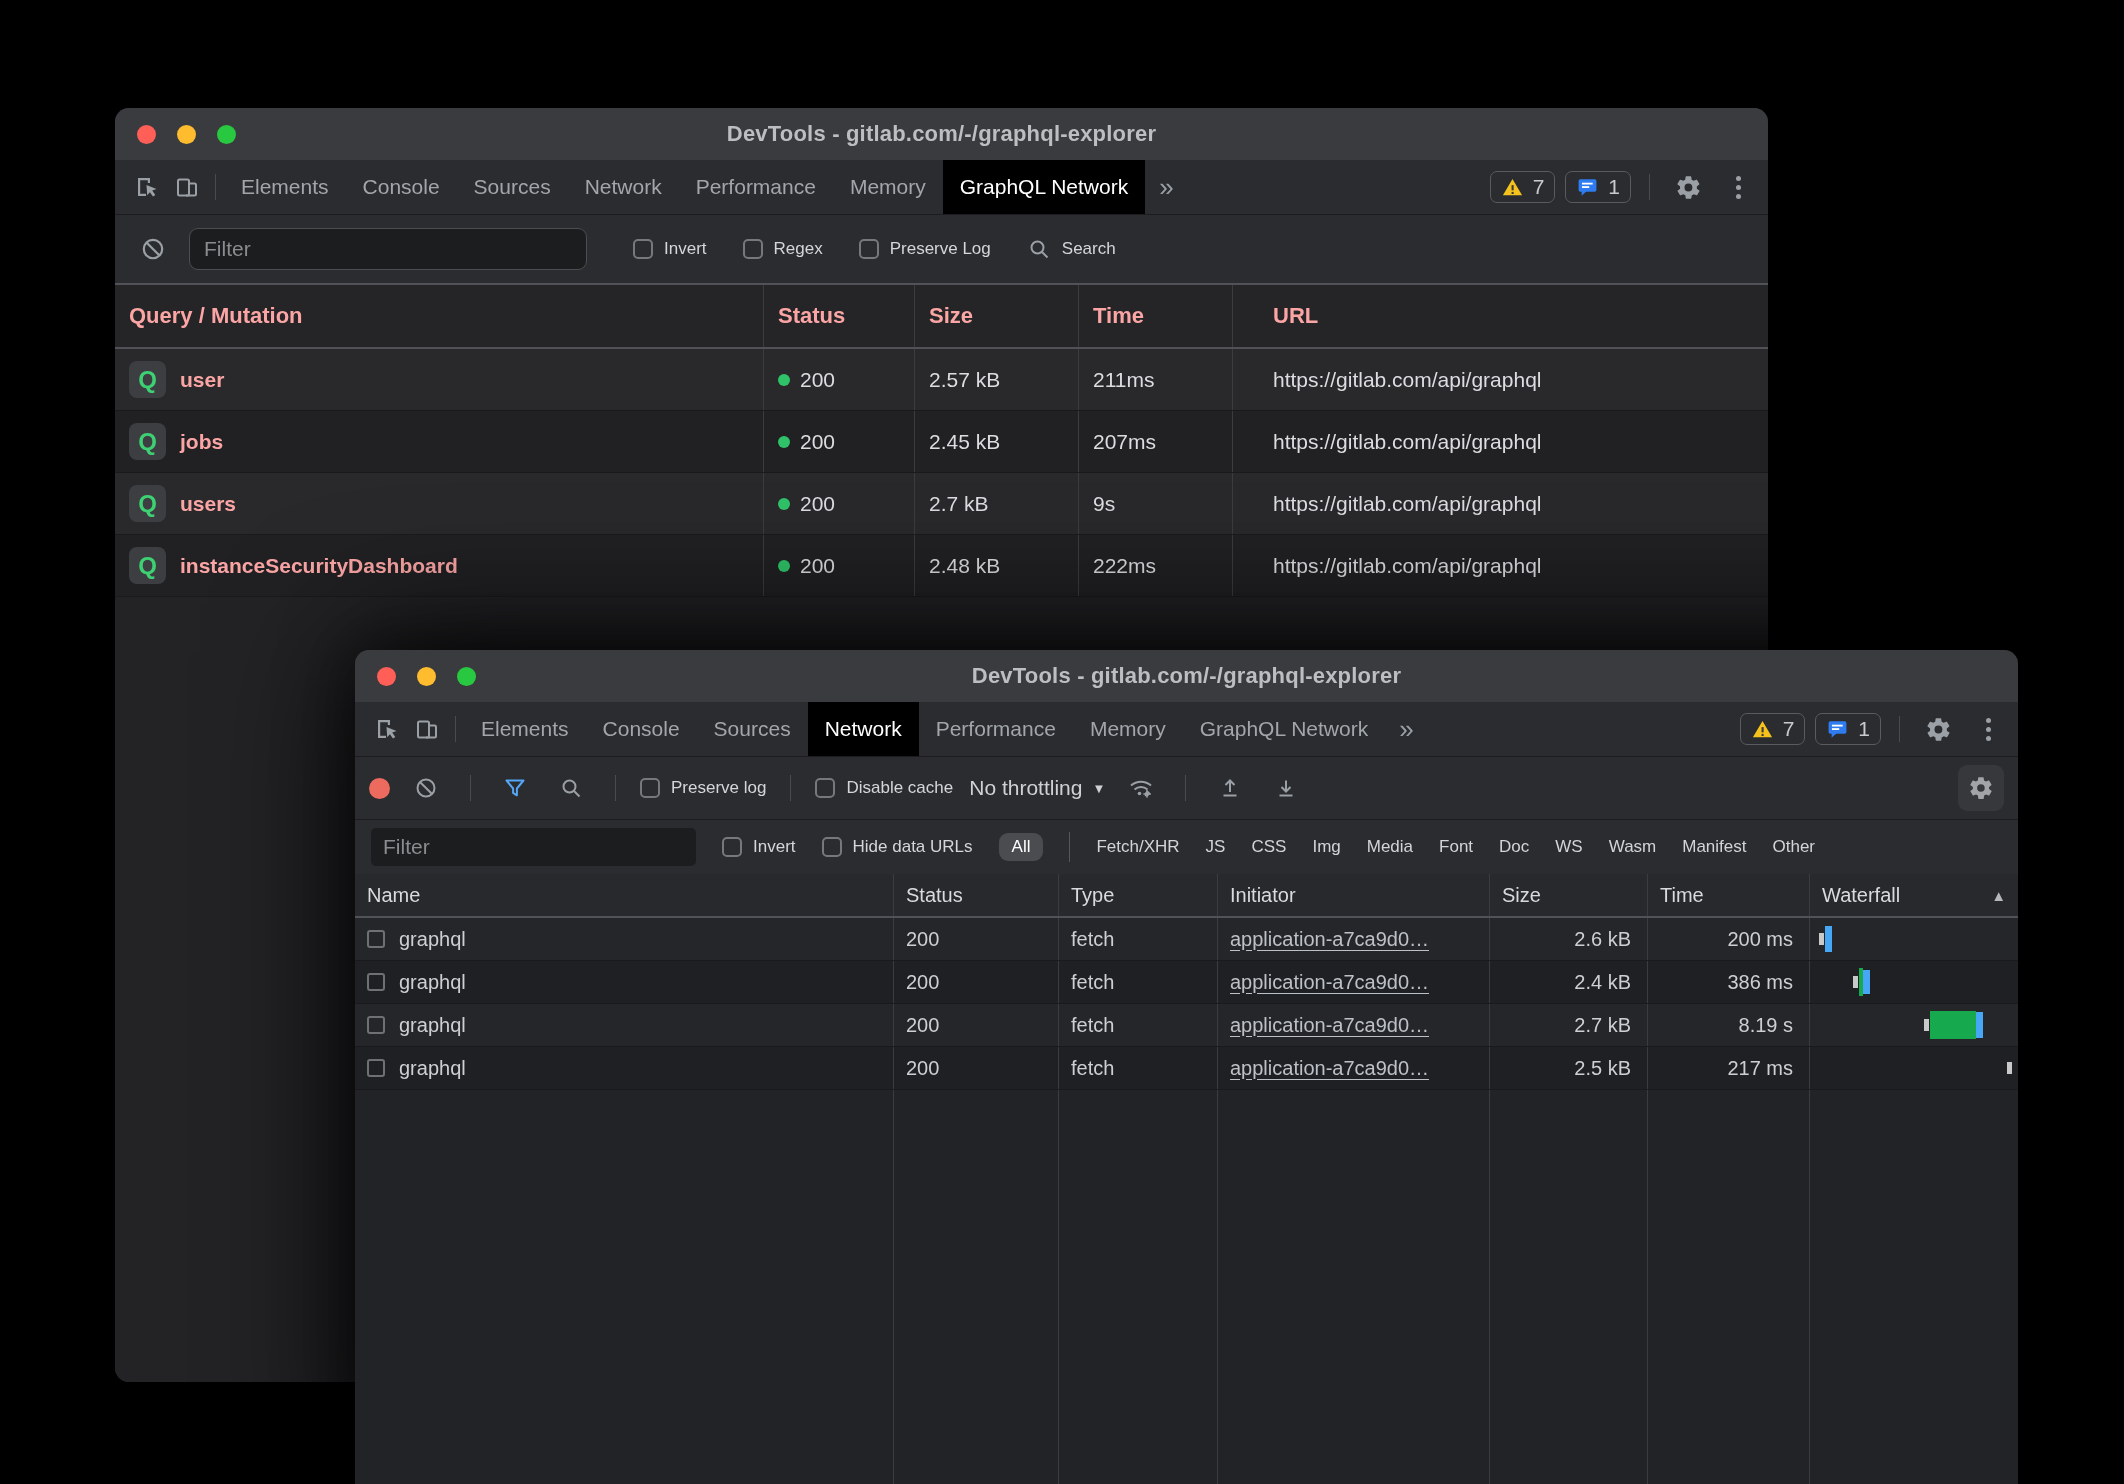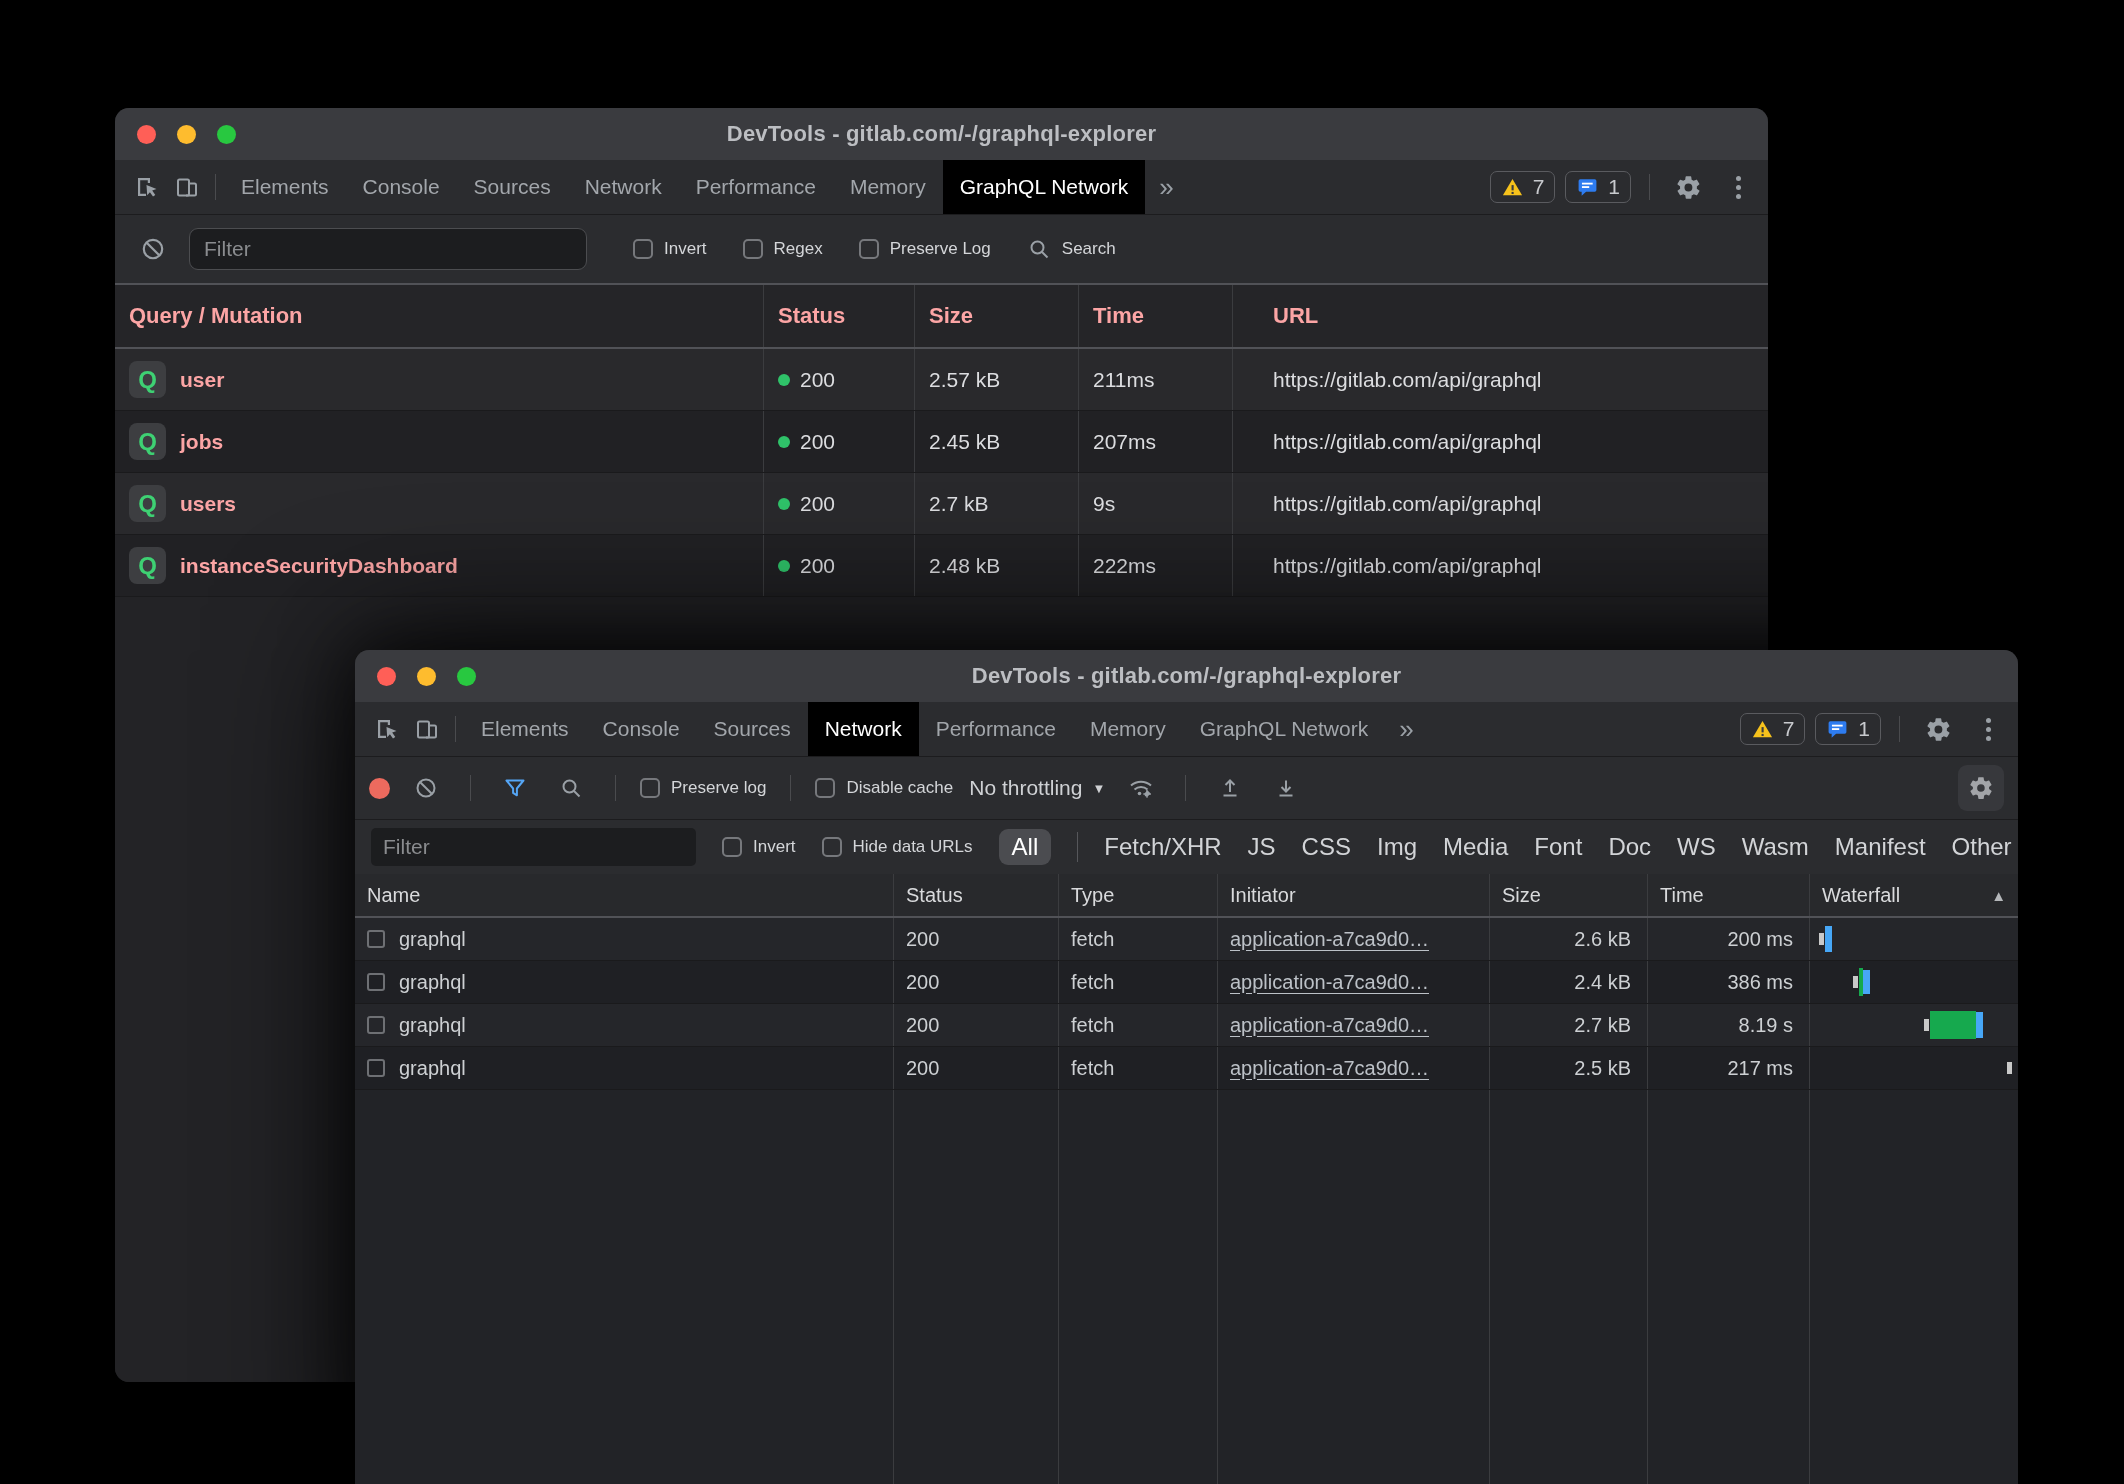--- a/index.html
+++ b/index.html
@@ -67,21 +67,21 @@
   .caret{font-size:13px;color:#cfd1d4;}
   .toolbar-spacer{flex:1;}
   .gear-box{width:46px;height:46px;background:#37383c;border-radius:9px;display:flex;align-items:center;
     justify-content:center;color:#a2a4a8;flex:0 0 auto;}
 
   
   .f-filter1{height:54px;flex:0 0 54px;background:#2b2c2f;display:flex;align-items:center;padding:0 16px;gap:26px;}
   .filter-input2{width:325px;height:38px;background:#1c1d1f;border:none;border-radius:5px;color:#e8e8e8;
     font-size:21px;padding:0 12px;outline:none;box-sizing:border-box;flex:0 0 auto;}
   .filter-input2::placeholder{color:#8a8c8f;}
-  .type-list{display:flex;align-items:center;gap:26px;font-size:24px;color:#d2d4d7;white-space:nowrap;}
+  .type-list{display:flex;align-items:center;gap:26px;font-size:17px;color:#d2d4d7;white-space:nowrap;}
   .all-pill{background:#4b4c50;color:#fff;border-radius:9px;padding:4px 13px;}
   .pill-sep{width:1px;height:30px;background:#56575b;}
   .f-filter2{height:54px;flex:0 0 54px;background:#2b2c2f;display:flex;align-items:center;padding:0 16px;gap:32px;
     border-bottom:2px solid #515257;}
 
   
   .ft-header{display:flex;height:42px;flex:0 0 42px;background:#28292c;border-bottom:2px solid #515257;
     align-items:center;font-size:20px;color:#d9dadc;}
   .ft-row{display:flex;height:42px;flex:0 0 42px;align-items:center;font-size:20px;color:#cdd0d3;
     border-bottom:1px solid #1a1a1c;}

